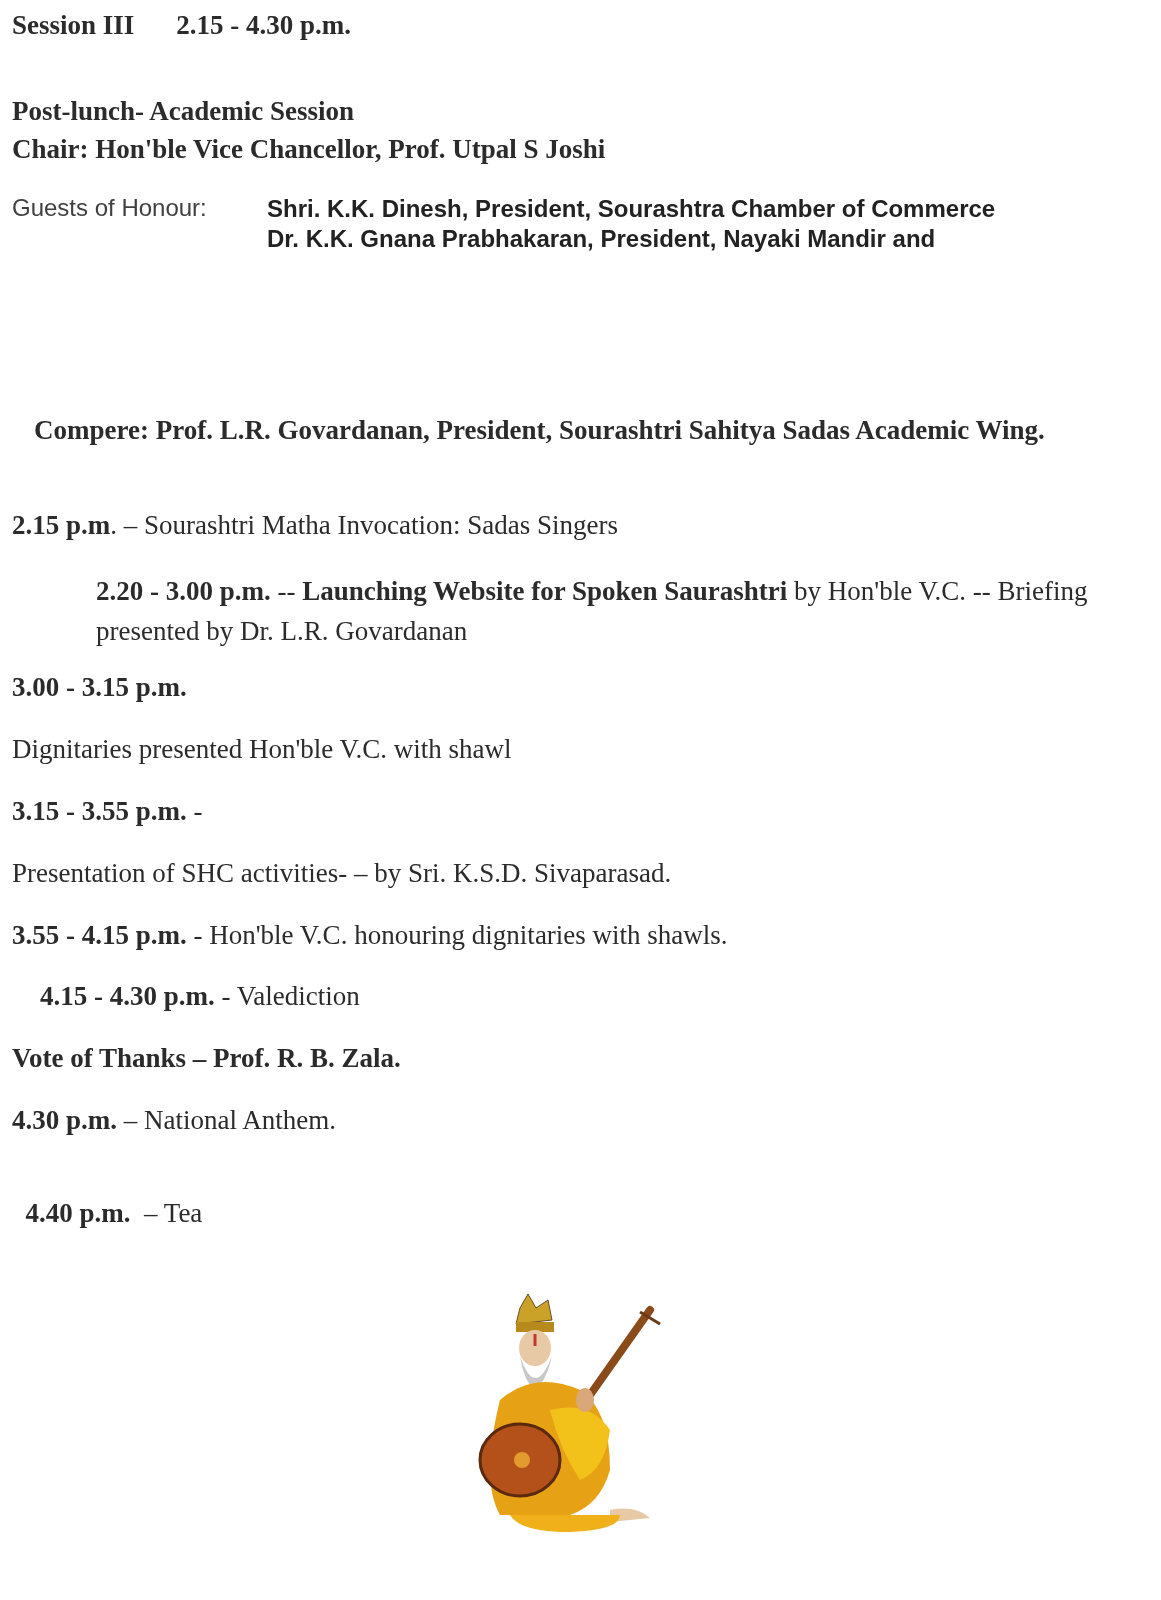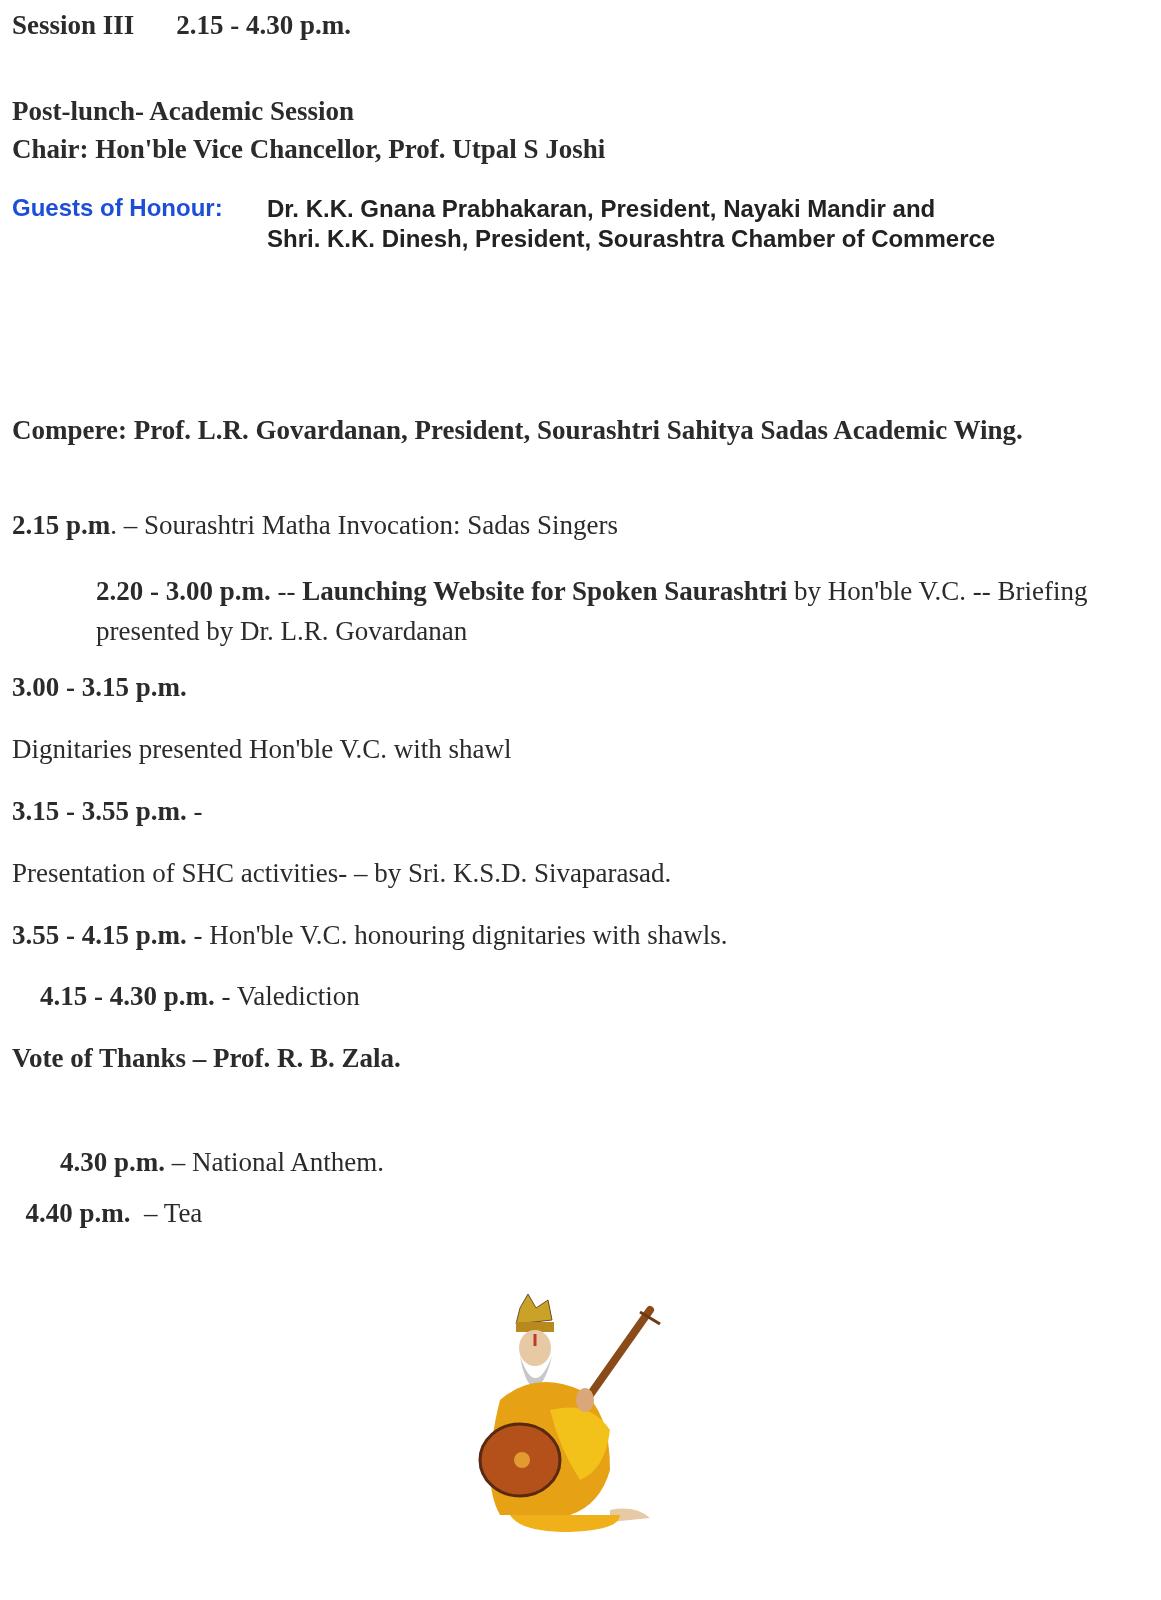--- a/index.html
+++ b/index.html
@@ -6,52 +6,52 @@
   body { width: 1161px; height: 1600px; position: relative; overflow: hidden; color: #2b2b2b; }
   .serif { font-family: "Liberation Serif", "DejaVu Serif", serif; font-size: 27px; }
   .sans { font-family: "Liberation Sans", "DejaVu Sans", sans-serif; }
   .line { position: absolute; left: 12px; white-space: nowrap; }
   b { font-weight: bold; }
   #session-title { top: 10px; }
   #session-title .gap { display: inline-block; width: 42px; }
   #session-name { top: 72px; margin-top: 24px; }
   #chair { top: 134px; }
   #guests { top: 194px; font-size: 24px; }
-  #guests .label { position: absolute; left: 0; top: 0; font-weight: bold; color: #1d4ed8; }
+  #guests .label { position: absolute; left: 0; top: 0; font-weight: normal; color: #404040; }
   #guests .names { position: absolute; left: 255px; top: 0; font-weight: bold; line-height: 30px; color: #222; }
-  #compere { top: 410px; white-space: normal; width: 1100px; line-height: 40px; }
+  #compere { top: 410px; white-space: normal; width: 1100px; line-height: 40px; margin-left: 22px; }
   #item-215 { top: 510px; }
   #item-220 { top: 571px; left: 96px; white-space: normal; width: 1040px; line-height: 40px; }
   #item-300 { top: 672px; }
   #item-300-desc { top: 734px; }
   #item-315 { top: 796px; }
   #item-315-desc { top: 858px; }
   #item-355 { top: 920px; }
   #item-415 { top: 981px; margin-left: 28px; }
   #vote { top: 1043px; font-weight: bold; }
-  #anthem { top: 1147px; margin-left: 48px; }
+  #anthem { top: 1105px; }
   #tea { top: 1167px; }
   #figure { position: absolute; left: 460px; top: 1290px; width: 220px; height: 250px; }
 </style>
 </head>
 <body>
 
 <div class="line serif" id="session-title">
   <b>Session III</b><span class="gap"></span><b>2.15 - 4.30 p.m.</b>
 </div>
 
 <div class="line serif" id="session-name"><b>Post-lunch- Academic Session</b></div>
 
 <div class="line serif" id="chair"><b>Chair: Hon'ble Vice Chancellor, Prof. Utpal S Joshi</b></div>
 
 <div class="line sans" id="guests">
   <span class="label">Guests of Honour:</span>
   <div class="names">
+    <div>Shri. K.K. Dinesh, President, Sourashtra Chamber of Commerce</div>
     <div>Dr. K.K. Gnana Prabhakaran, President, Nayaki Mandir and</div>
-    <div>Shri. K.K. Dinesh, President, Sourashtra Chamber of Commerce</div>
   </div>
 </div>
 
 <div class="line serif" id="compere"><b>Compere: Prof. L.R. Govardanan, President, Sourashtri Sahitya Sadas Academic Wing.</b></div>
 
 <div class="line serif" id="item-215">
   <b>2.15 p.m</b><span>. – Sourashtri Matha Invocation: Sadas Singers</span>
 </div>
 
 <div class="line serif" id="item-220">

